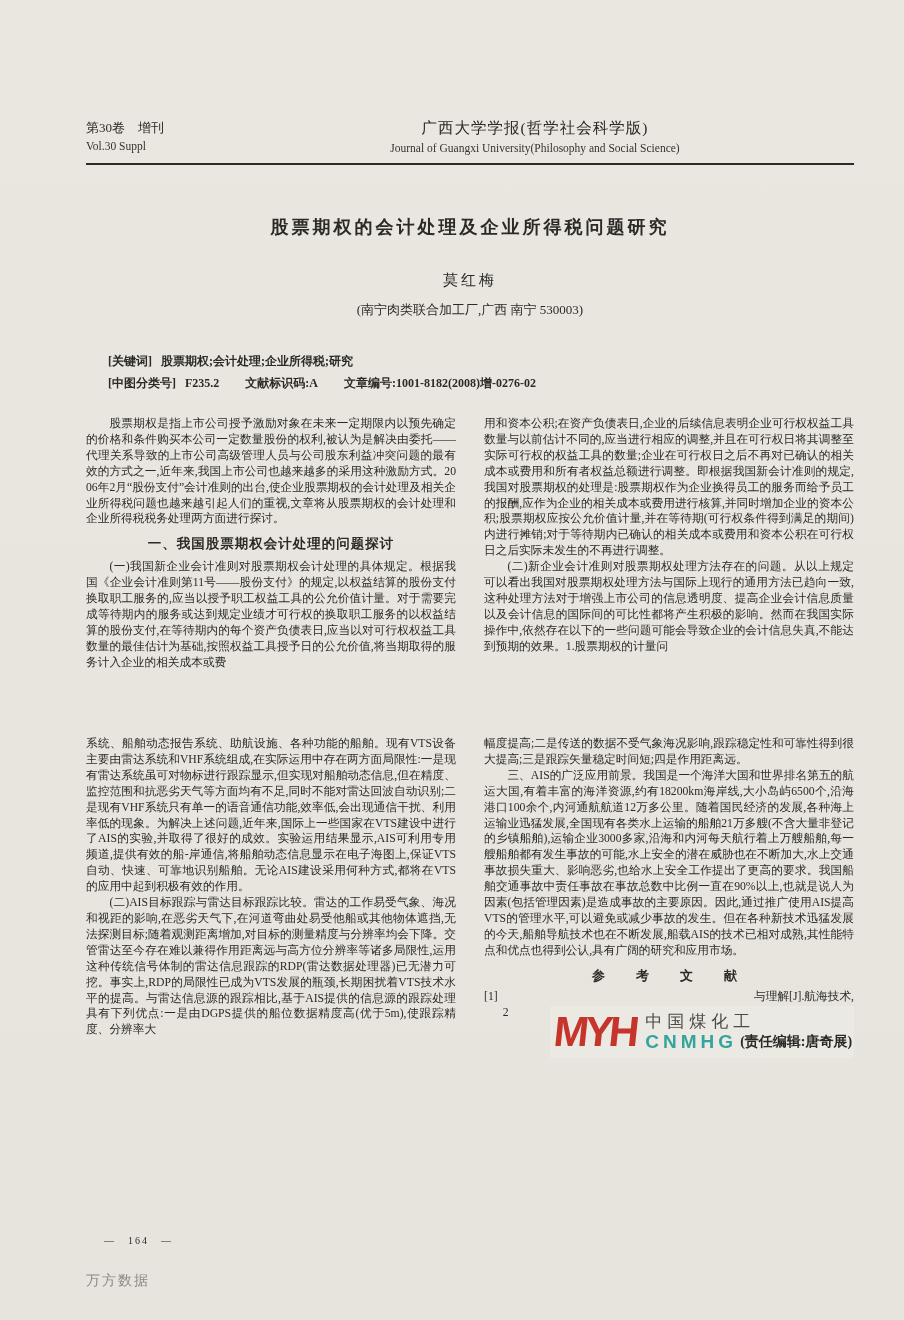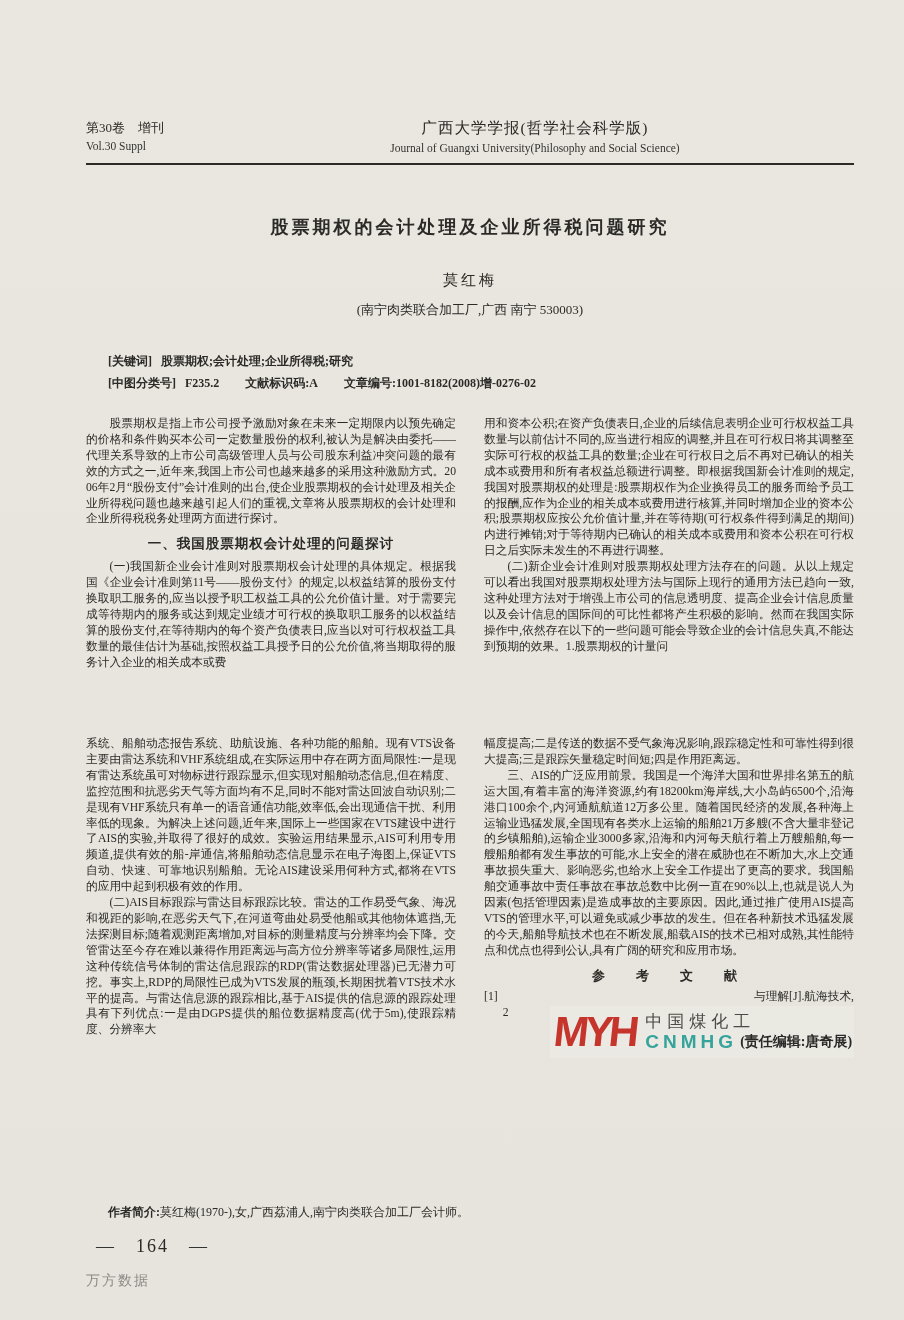--- a/index.html
+++ b/index.html
@@ -54,21 +54,21 @@
              transform:skewX(-6deg); }
   .wm-cn { font-family:"Liberation Sans","DejaVu Sans",sans-serif; font-size:17px;
            letter-spacing:5px; color:#4d4b47; }
   .wm-row { display:flex; align-items:flex-start; gap:3px; margin-top:4px; }
   .wm-en { font-family:"Liberation Sans","DejaVu Sans",sans-serif; font-size:19px;
            font-weight:700; letter-spacing:4px; color:#35a49c; }
   .editor { font-size:14px; font-weight:700; color:#2a2927; white-space:nowrap; }
   
   .bio { position:absolute; left:108px; top:1204px; font-size:12px; }
   .bio-lbl { font-weight:700; }
-  .pageno { position:absolute; left:96px; top:1234px; font-size:18px; letter-spacing:2px; }
+  .pageno { position:absolute; left:104px; top:1234px; font-size:10px; letter-spacing:2px; }
   .wanfang { position:absolute; left:86px; top:1272px; font-size:14px; color:#8b8a86; letter-spacing:2px; }
 </style>
 </head>
 <body>
 
 <div class="page">
 
   <header class="masthead">
     <div class="mh-left">
       <div>第30卷　增刊</div>
@@ -128,19 +128,16 @@
             <span class="wm-row">
               <span class="wm-en">CNMHG</span>
               <span class="editor">(责任编辑:唐奇展)</span>
             </span>
           </span>
         </div>
       </div>
     </div>
   </section>
 
-  <div class="bio">
-    <span class="bio-lbl">作者简介:</span><span>莫红梅(1970-),女,广西荔浦人,南宁肉类联合加工厂会计师。</span>
-  </div>
   <div class="pageno">—　164　—</div>
   <div class="wanfang">万方数据</div>
 
 </div>
 
 </body></html>

